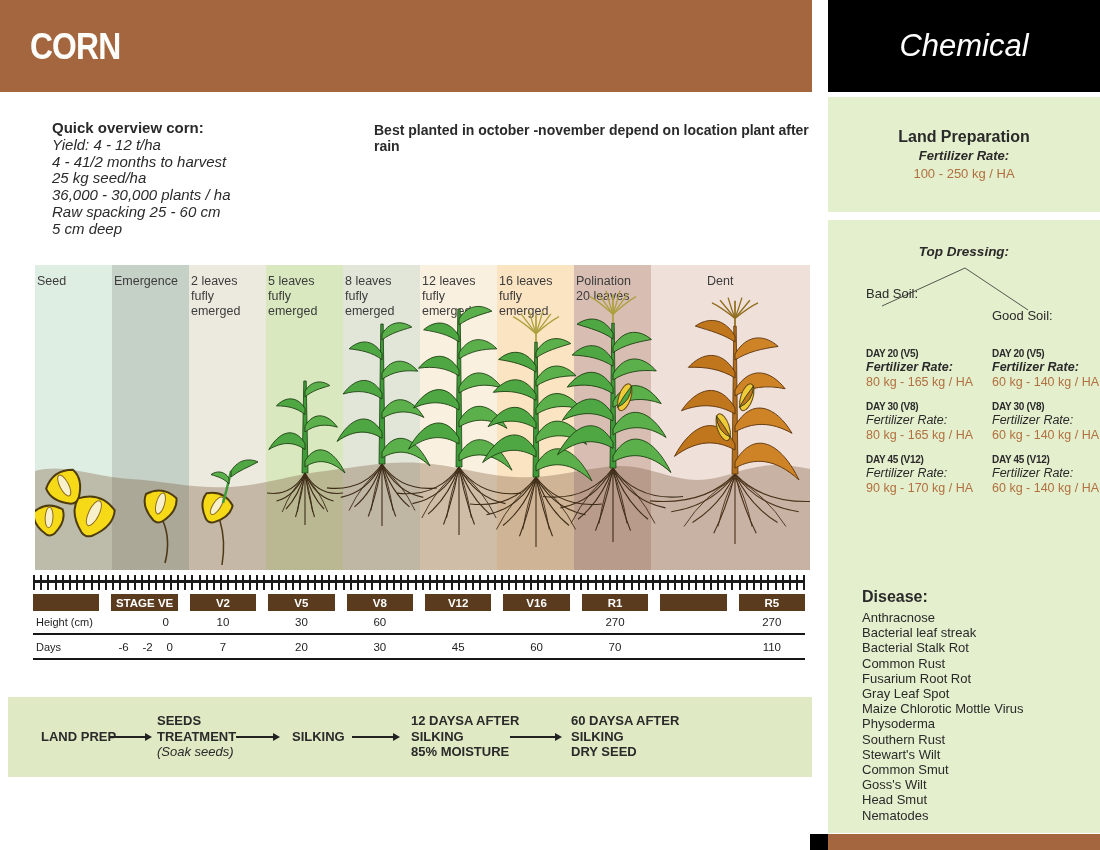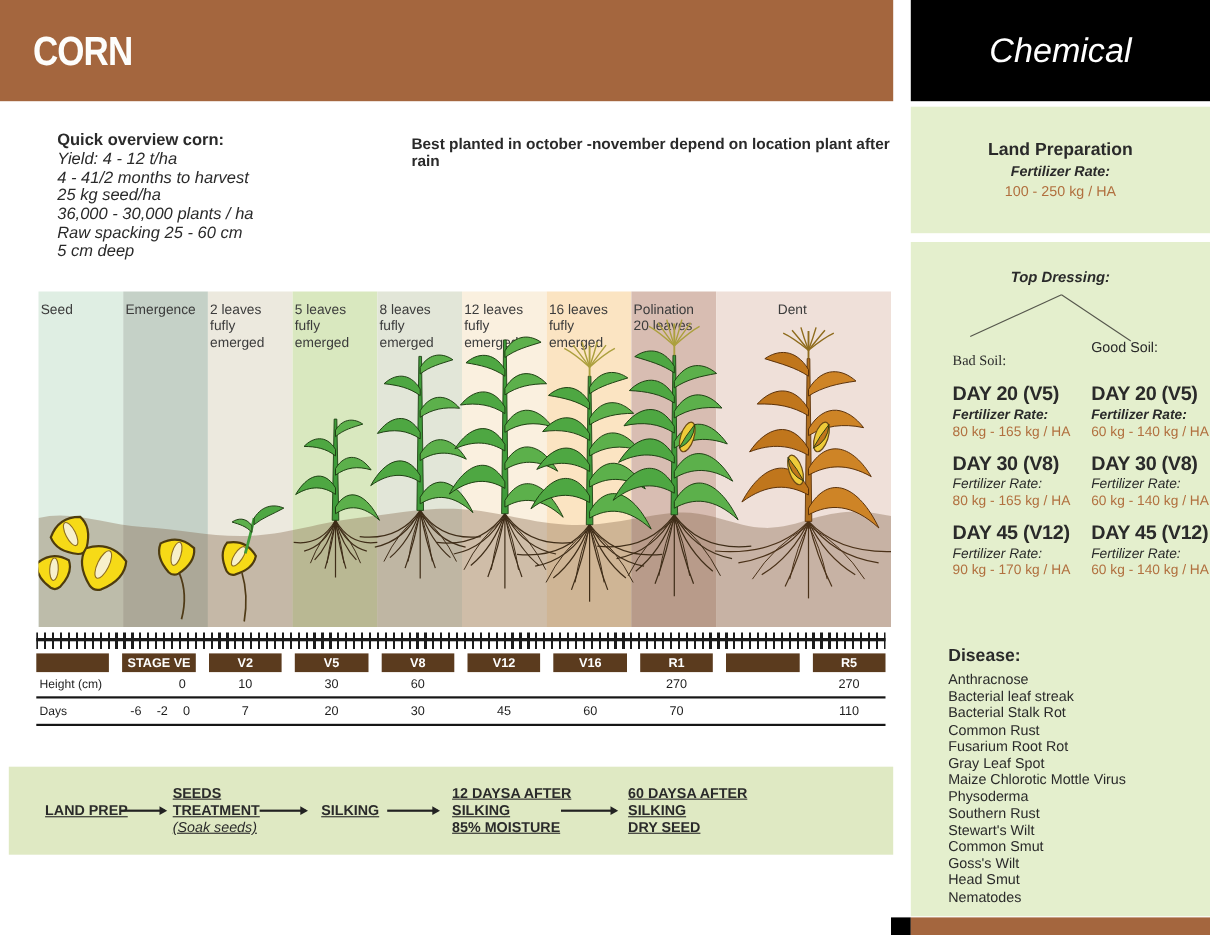--- a/index.html
+++ b/index.html
@@ -43,21 +43,21 @@
   .trow{left:33px;width:772px;border-bottom:2.5px solid #161616;font-size:11.5px;color:#1e1e1e;}
   #height-row{top:611px;height:22px;}
   #days-row{top:635.5px;height:22px;}
   .tcell{display:flex;align-items:center;justify-content:center;}
   .tcell.lab{justify-content:flex-start;padding-left:3px;font-size:11px;}
   .tcell.he2{justify-content:flex-end;padding-right:9px;}
   .tcell.early{justify-content:space-between;padding:0 5px 0 7px;}
 
   
   #flow-bar{left:8px;top:697px;width:804px;height:80px;background:#dfe9c3;}
-  .flow-step{position:absolute;text-decoration:underline;}
+  .flow-step{position:absolute;}
   .fl{display:block;font-size:13px;line-height:15.5px;font-weight:bold;}
   .fl.i{font-weight:normal;font-style:italic;}
   .fs1{left:33px;top:32px;} .fs2{left:149px;top:16px;} .fs3{left:284px;top:32px;}
   .fs4{left:403px;top:16px;} .fs5{left:563px;top:16px;}
   .flow-arrow{position:absolute;height:1.8px;background:#222222;top:39px;}
   .flow-arrow::after{content:'';position:absolute;right:-2px;top:-3.2px;width:0;height:0;
       border-left:7px solid #222222;border-top:4px solid transparent;border-bottom:4px solid transparent;}
   .fa1{left:102px;width:40px;} .fa2{left:228px;width:42px;} .fa3{left:344px;width:46px;}
   .fa4{left:502px;width:50px;}
 
@@ -65,25 +65,25 @@
   .side-box{left:828px;width:272px;background:#e4efcd;}
   #land-box{top:97px;height:115px;text-align:center;}
   #land-box .t1{display:block;margin-top:31px;font-size:16px;font-weight:bold;}
   #land-box .t2{display:block;margin-top:2px;font-size:13px;font-weight:bold;font-style:italic;}
   #land-box .t3{display:block;margin-top:3px;font-size:13px;color:#b1703f;}
   #main-box{top:220px;height:613px;}
   #td-title{position:absolute;left:0;top:24px;width:100%;text-align:center;
             font-size:13.5px;font-weight:bold;font-style:italic;}
   #td-lines{position:absolute;left:0;top:42px;}
   .soil-label{position:absolute;font-size:13px;}
-  #bad-label{left:38px;top:100px;font-family:Liberation Serif, serif;} #good-label{left:164px;top:88px;}
+  #bad-label{left:38px;top:66px;} #good-label{left:164px;top:88px;}
   .dress-col{position:absolute;top:128px;width:125px;}
   #bad-col{left:38px;} #good-col{left:164px;}
   .dress-block{margin-bottom:12px;}
-  .dday{display:block;font-size:18px;font-weight:bold;letter-spacing:-0.3px;}
+  .dday{display:block;font-size:10px;font-weight:bold;letter-spacing:-0.3px;}
   .dfr{display:block;font-size:12.5px;font-style:italic;margin-top:1px;}
   .dfr.first{font-weight:bold;}
   .drate{display:block;font-size:12.5px;color:#b1703f;margin-top:1px;}
   #disease{position:absolute;left:34px;top:368px;width:230px;}
   #disease .t1{display:block;font-size:16px;font-weight:bold;margin-bottom:4px;}
   #disease .item{display:block;font-size:13px;line-height:15.2px;}
 
   #strip-black{left:810px;top:834px;width:18px;height:16px;background:#000000;}
   #strip-brown{left:828px;top:834px;width:272px;height:16px;background:#a4663e;}
 </style>

